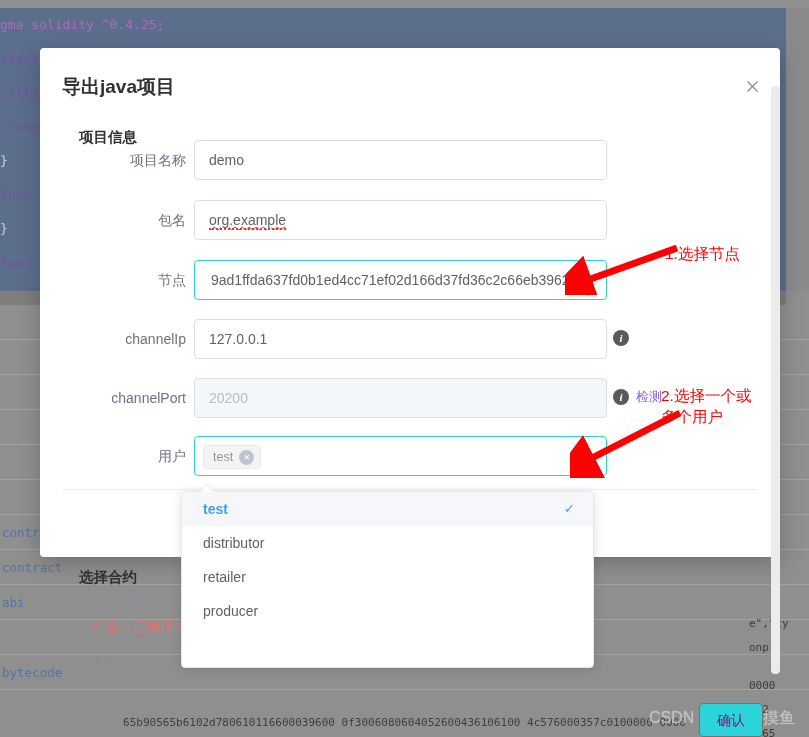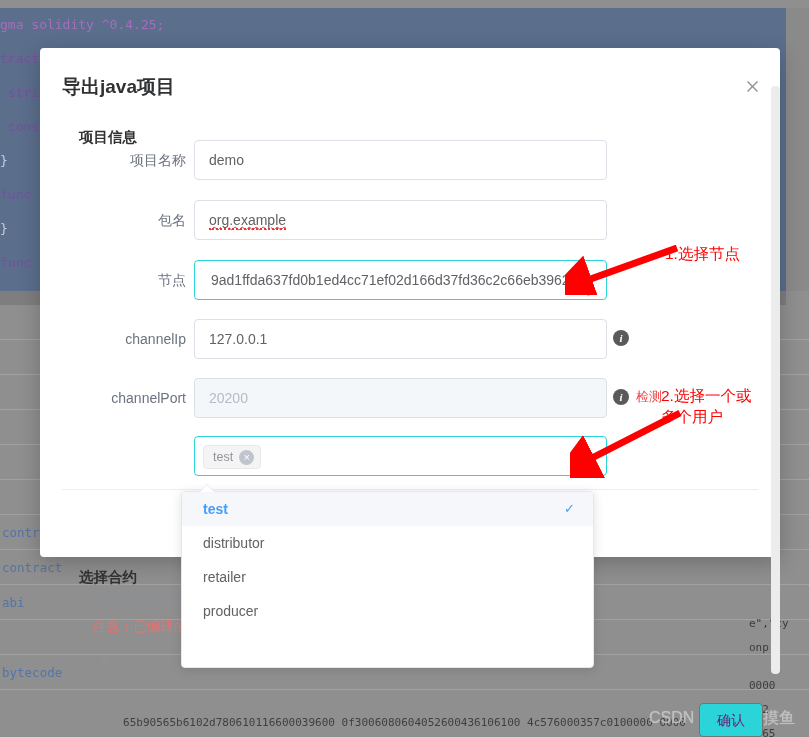--- a/index.html
+++ b/index.html
@@ -130,21 +130,21 @@
   .info-icon {
     position: absolute; left: 560px; top: 11px;
     width: 16px; height: 16px; border-radius: 50%;
     background: #5a5a5a; color: #fff;
     font-size: 11px; font-style: italic; font-weight: bold;
     line-height: 16px; text-align: center;
     font-family: "Liberation Serif", serif;
   }
   .detect-link {
     position: absolute; left: 583px; top: 11px;
-    font-size: 13px; color: #ef4444; cursor: pointer;
+    font-size: 13px; color: #8b5cf6; cursor: pointer;
     line-height: 16px;
   }
   .tag-chip {
     position: absolute; left: 8px; top: 8px;
     height: 24px; background: #f4f4f5; border: 1px solid #e9e9eb;
     border-radius: 4px; padding: 0 6px 0 9px;
     font-size: 12.5px; color: #909399; line-height: 22px;
     display: flex; align-items: center; gap: 6px;
   }
   .tag-x {
@@ -321,20 +321,21 @@
     </div>
 
     <div class="form-row" style="top:330px">
       <div class="form-label">channelPort</div>
       <div class="field disabled"><span>20200</span></div>
       <div class="info-icon">i</div>
       <div class="detect-link">检测</div>
     </div>
 
     <div class="form-row" style="top:388px">
+      <div class="form-label">用户</div>
       <div class="field active" style="position:absolute;">
         <div class="tag-chip">
           <span>test</span>
           <span class="tag-x">×</span>
         </div>
         <span class="caret">
           <svg width="11" height="11" viewBox="0 0 11 11">
               <polyline points="1.5,7.5 5.5,3.5 9.5,7.5" fill="none" stroke="#b9bfc9" stroke-width="1.3"></polyline>
             </svg>
         </span>

